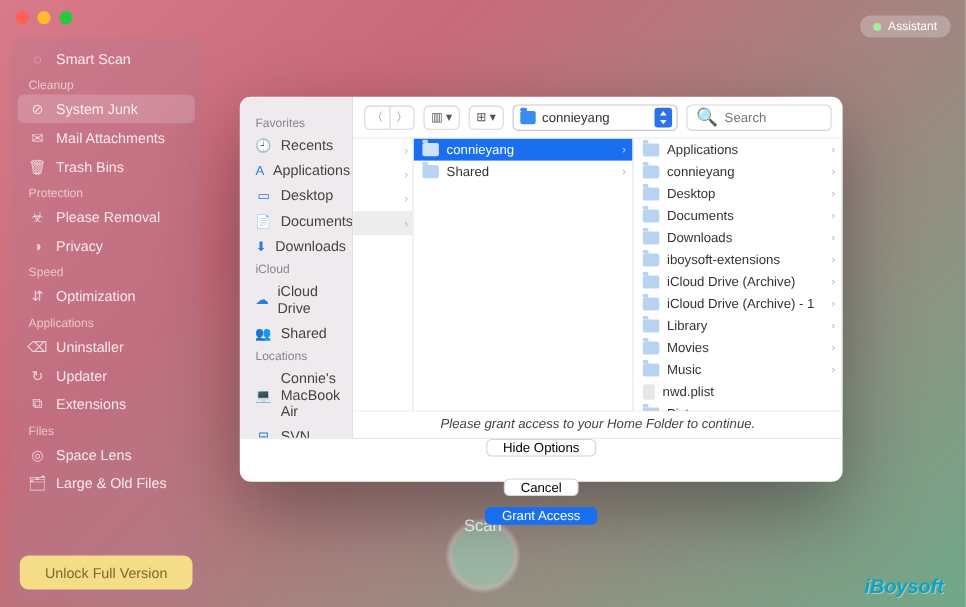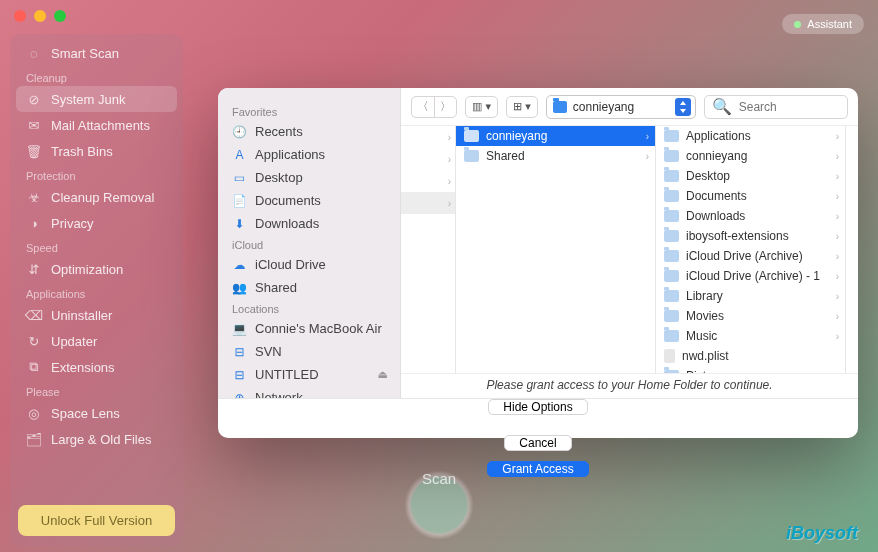--- a/index.html
+++ b/index.html
@@ -57,21 +57,21 @@
 
 
 .brand {
   position:absolute; right:20px; bottom:8px; font-style:italic;
   font-weight:700; font-size:18px; color:#0ea3c4;
   text-shadow: 1px 1px 0 rgba(255,255,255,0.4);
 }
 
 
 .dialog {
-  position:absolute; left:218px; top:88px; width:640px; height:350px;
+  position:absolute; left:218px; top:88px; width:548px; height:350px;
   background:#fff; border-radius:10px;
   box-shadow: 0 25px 70px rgba(0,0,0,0.35);
   display:flex; flex-direction:column;
 }
 .finder-body { flex:1; display:flex; overflow:hidden; }
 
 
 .finder-sidebar {
   width:183px; background:#eeeaed; border-right:1px solid #e2dde1;
   padding-top:14px; font-size:13px; color:#444; overflow-y:auto;
@@ -169,21 +169,21 @@
           <span class="sb-ico">✉</span>
           <span>Mail Attachments</span>
         </div>
         <div class="sb-item">
           <span class="sb-ico">🗑</span>
           <span>Trash Bins</span>
         </div>
         <div class="sb-group-title">Protection</div>
         <div class="sb-item">
           <span class="sb-ico">☣</span>
-          <span>Cleanup Removal</span>
+          <span>Please Removal</span>
         </div>
         <div class="sb-item">
           <span class="sb-ico">◑</span>
           <span>Privacy</span>
         </div>
         <div class="sb-group-title">Speed</div>
         <div class="sb-item">
           <span class="sb-ico">⇵</span>
           <span>Optimization</span>
         </div>
@@ -193,21 +193,21 @@
           <span>Uninstaller</span>
         </div>
         <div class="sb-item">
           <span class="sb-ico">↻</span>
           <span>Updater</span>
         </div>
         <div class="sb-item">
           <span class="sb-ico">⧉</span>
           <span>Extensions</span>
         </div>
-        <div class="sb-group-title">Please</div>
+        <div class="sb-group-title">Files</div>
         <div class="sb-item">
           <span class="sb-ico">◎</span>
           <span>Space Lens</span>
         </div>
         <div class="sb-item">
           <span class="sb-ico">🗂</span>
           <span>Large &amp; Old Files</span>
         </div>
       </div>
     <div class="unlock-btn">

